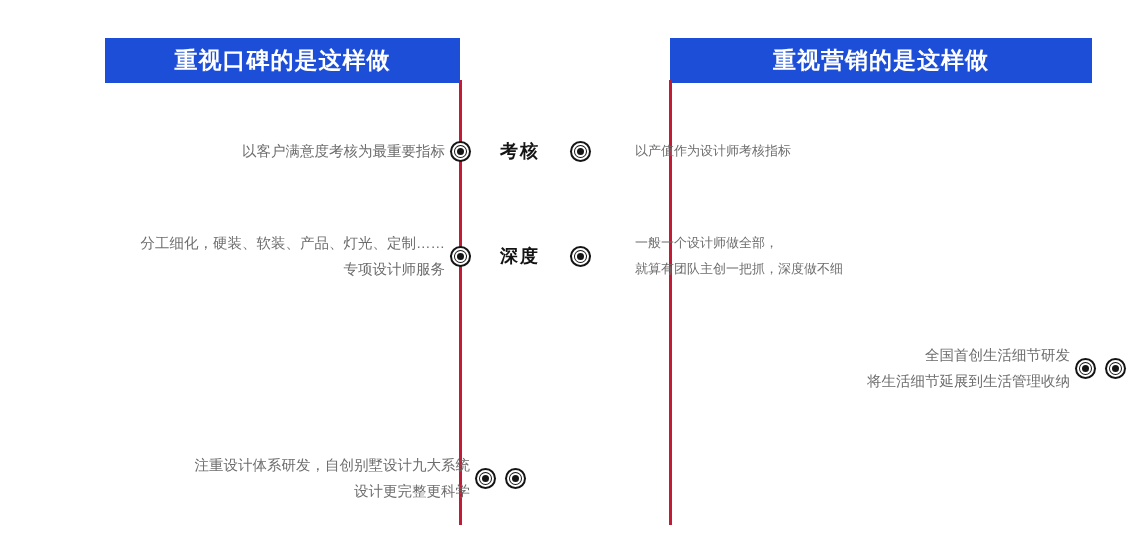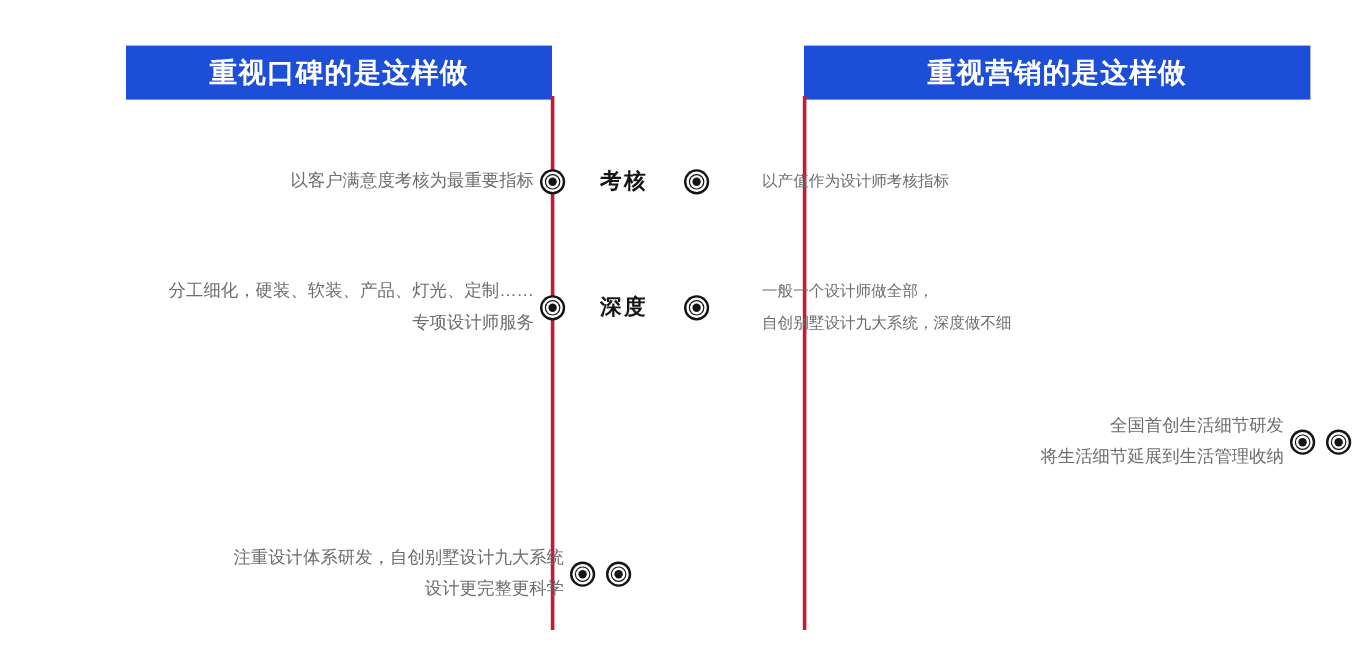--- a/index.html
+++ b/index.html
@@ -173,21 +173,21 @@
           <span class="bullseye-inner-ring"></span>
         </span>
     </div>
     <div class="cell-center">深度</div>
     <div class="dot-slot">
       <span class="bullseye">
           <span class="bullseye-inner-ring"></span>
         </span>
     </div>
     <div class="cell-right">一般一个设计师做全部，
-自创别墅设计九大系统，深度做不细</div>
+就算有团队主创一把抓，深度做不细</div>
   </div>
 
   <div class="row row-r2">
     <div class="cell-left">全国首创生活细节研发
 将生活细节延展到生活管理收纳</div>
     <div class="dot-slot">
       <span class="bullseye">
           <span class="bullseye-inner-ring"></span>
         </span>
     </div>

